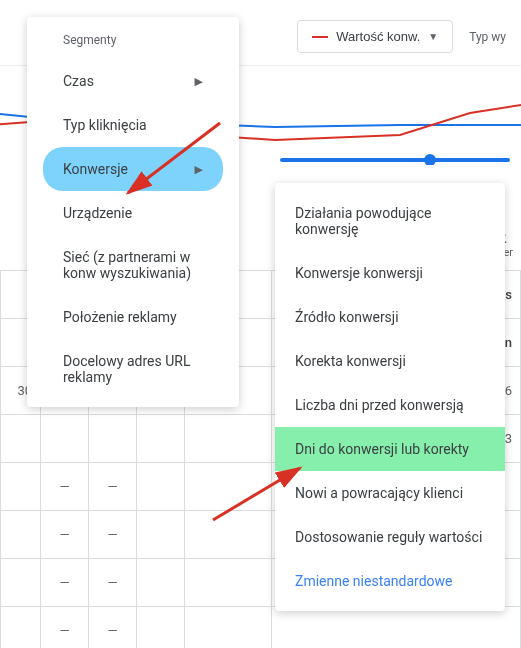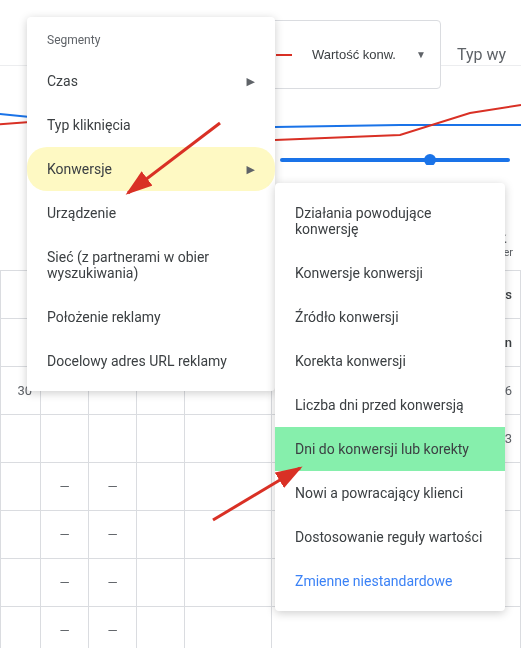--- a/index.html
+++ b/index.html
@@ -51,82 +51,82 @@
       position: absolute;
       top: 20px;
       right: 15px;
       display: flex;
       align-items: center;
       gap: 16px;
     }
     .metric-btn {
       display: flex;
       align-items: center;
-      gap: 20px;
-      padding: 26px 14px;
+      gap: 8px;
+      padding: 8px 14px;
       border: 1px solid #dadce0;
       border-radius: 4px;
       background: #fff;
       cursor: pointer;
       font-size: 13px;
       color: #3c4043;
     }
     .metric-btn .dash-icon {
       width: 16px;
       height: 2px;
       background: #d93025;
       display: inline-block;
     }
     .metric-btn .chevron {
       color: #5f6368;
       font-size: 10px;
     }
     .chart-label {
       color: #5f6368;
-      font-size: 16px;
+      font-size: 12px;
     }
     
     .download-btn {
       position: absolute;
       top: 228px;
       right: 8px;
       display: flex;
       flex-direction: column;
       align-items: center;
       color: #5f6368;
       font-size: 11px;
       cursor: pointer;
     }
     
     .menu1 {
       position: absolute;
       top: 17px;
       left: 27px;
-      width: 248px;
+      width: 212px;
       background: #fff;
       border-radius: 4px;
       box-shadow: 0 2px 10px rgba(0,0,0,0.2);
-      padding: 8px 0;
+      padding: 8px 16px;
       z-index: 10;
     }
     .menu1 .header {
       padding: 8px 20px 12px;
       color: #5f6368;
       font-size: 12px;
     }
     .menu1 .item {
       padding: 14px 20px;
       cursor: pointer;
       display: flex;
       align-items: center;
       justify-content: space-between;
       font-size: 14px;
       color: #3c4043;
     }
-    .menu1 .item.active { background: #fef9c3; border-radius: 20px; }
+    .menu1 .item.active { background: #7dd3fc; border-radius: 20px; }
     .menu1 .item .arrow { color: #5f6368; font-size: 11px; }
     
     .menu2 {
       position: absolute;
       top: 183px;
       left: 275px;
       width: 230px;
       background: #fff;
       border-radius: 4px;
       box-shadow: 0 2px 10px rgba(0,0,0,0.2);
@@ -259,21 +259,21 @@
       <span>Typ kliknięcia</span>
     </div>
   <div class="item active">
       <span>Konwersje</span>
       <span class="arrow">▶</span>
     </div>
   <div class="item">
       <span>Urządzenie</span>
     </div>
   <div class="item">
-      <span>Sieć (z partnerami w obier wyszukiwania)</span>
+      <span>Sieć (z partnerami w konw wyszukiwania)</span>
     </div>
   <div class="item">
       <span>Położenie reklamy</span>
     </div>
   <div class="item">
       <span>Docelowy adres URL reklamy</span>
     </div>
 </div>
 
 <div class="menu2">

